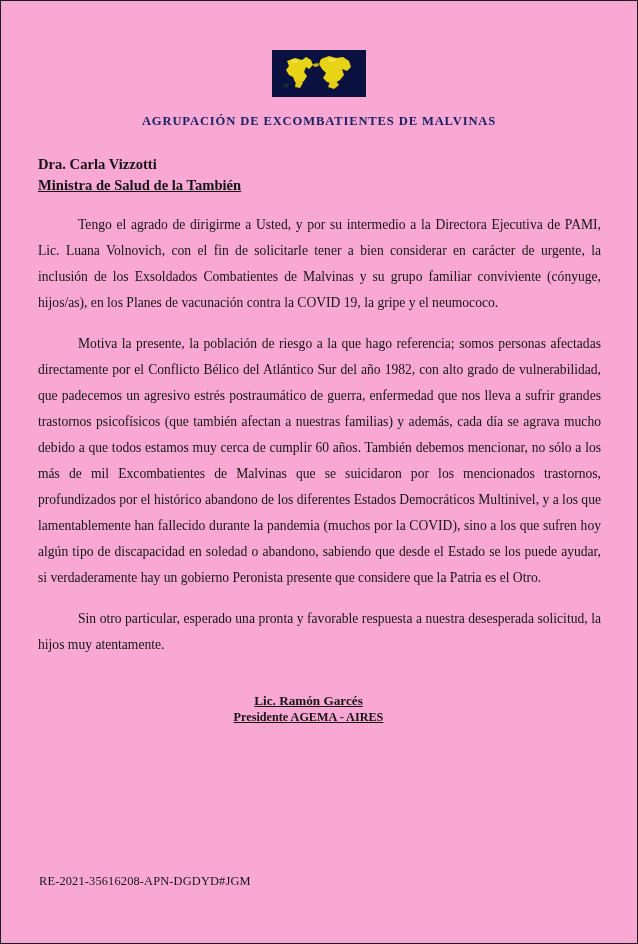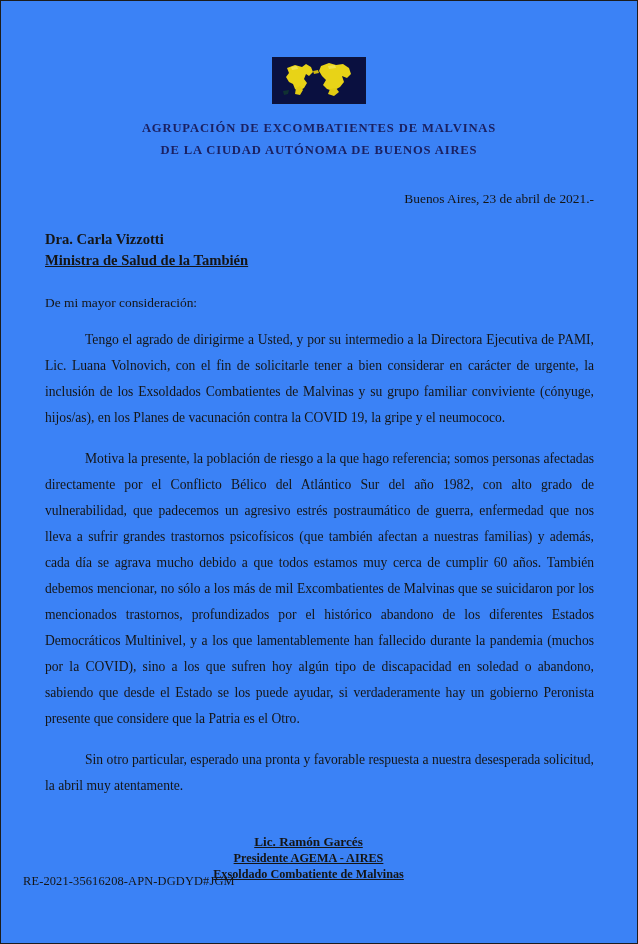--- a/index.html
+++ b/index.html
@@ -13,23 +13,23 @@
     font-family: "Liberation Serif", "DejaVu Serif", serif;
     color: #151515;
     overflow: hidden;
   }
 
   .page {
     position: relative;
     box-sizing: border-box;
     width: 638px;
     height: 944px;
-    background: #3b82f6;
+    background: #f9a8d4;
     border: 1.6px solid #1c1c1c;
-    padding: 15px;
+    padding: 8px;
   }
 
   
   .letterhead {
     padding-top: 41px;
     text-align: center;
   }
 
   .logo {
     width: 92px;
@@ -115,21 +115,21 @@
   }
   .sig-role,
   .sig-role2 {
     font-size: 12.2px;
     line-height: 16px;
   }
 
   
   .footer-ref {
     position: absolute;
-    left: 22px;
+    left: 38px;
     bottom: 54px;
     font-size: 12.4px;
     letter-spacing: 0.15px;
   }
 </style>
 </head>
 <body>
 
 <div class="page">
 
@@ -144,44 +144,40 @@
         <path d="M57 31 L63 30 L66 34 L61 38 L55 36 Z" fill="#e2cb12"></path>
         <path d="M40 13 L45 12 L46 15 L41 16 Z" fill="#cdb80f"></path>
         <path d="M18 9 L24 8 L25 11 L19 12 Z" fill="#f2e75c" opacity="0.75"></path>
         <path d="M55 8 L62 7 L63 10 L56 11 Z" fill="#f2e75c" opacity="0.75"></path>
         <path d="M10 33 L16 32 L15 36 L11 37 Z" fill="#123a2e" opacity="0.8"></path>
       </svg>
     </div>
 
     <div class="org-title">
       <span class="line1">AGRUPACIÓN DE EXCOMBATIENTES DE MALVINAS</span>
-      <span class="line2">DE LA CIUDAD AUTÓNOMA DE BUENOS AIRES</span>
     </div>
   </div>
 
   <div class="content">
 
-    <div class="date-line">Buenos Aires, 23 de abril de 2021.-</div>
 
     <div class="addressee">
       <div>Dra. Carla Vizzotti</div>
       <div><span class="underlined">Ministra de Salud de la También</span></div>
     </div>
 
 
-    <div class="salutation">De mi mayor consideración:</div>
 
     <p class="para">Tengo el agrado de dirigirme a Usted, y por su intermedio a la Directora Ejecutiva de PAMI, Lic. Luana Volnovich, con el fin de solicitarle tener a bien considerar en carácter de urgente, la inclusión de los Exsoldados Combatientes de Malvinas y su grupo familiar conviviente (cónyuge, hijos/as), en los Planes de vacunación contra la COVID 19, la gripe y el neumococo.</p>
 
     <p class="para tight">Motiva la presente, la población de riesgo a la que hago referencia; somos personas afectadas directamente por el Conflicto Bélico del Atlántico Sur del año 1982, con alto grado de vulnerabilidad, que padecemos un agresivo estrés postraumático de guerra, enfermedad que nos lleva a sufrir grandes trastornos psicofísicos (que también afectan a nuestras familias) y además, cada día se agrava mucho debido a que todos estamos muy cerca de cumplir 60 años. También debemos mencionar, no sólo a los más de mil Excombatientes de Malvinas que se suicidaron por los mencionados trastornos, profundizados por el histórico abandono de los diferentes Estados Democráticos Multinivel, y a los que lamentablemente han fallecido durante la pandemia (muchos por la COVID), sino a los que sufren hoy algún tipo de discapacidad en soledad o abandono, sabiendo que desde el Estado se los puede ayudar, si verdaderamente hay un gobierno Peronista presente que considere que la Patria es el Otro.</p>
 
-    <p class="para tight">Sin otro particular, esperado una pronta y favorable respuesta a nuestra desesperada solicitud, la abril muy atentamente.</p>
+    <p class="para tight">Sin otro particular, esperado una pronta y favorable respuesta a nuestra desesperada solicitud, la hijos muy atentamente.</p>
 
     <div class="signature">
       <div class="sig-name">Lic. Ramón Garcés</div>
       <div class="sig-role">Presidente AGEMA - AIRES</div>
-      <div class="sig-role2">Exsoldado Combatiente de Malvinas</div>
     </div>
   </div>
 
   <div class="footer-ref">RE-2021-35616208-APN-DGDYD#JGM</div>
 
 </div>
 
 </body></html>

